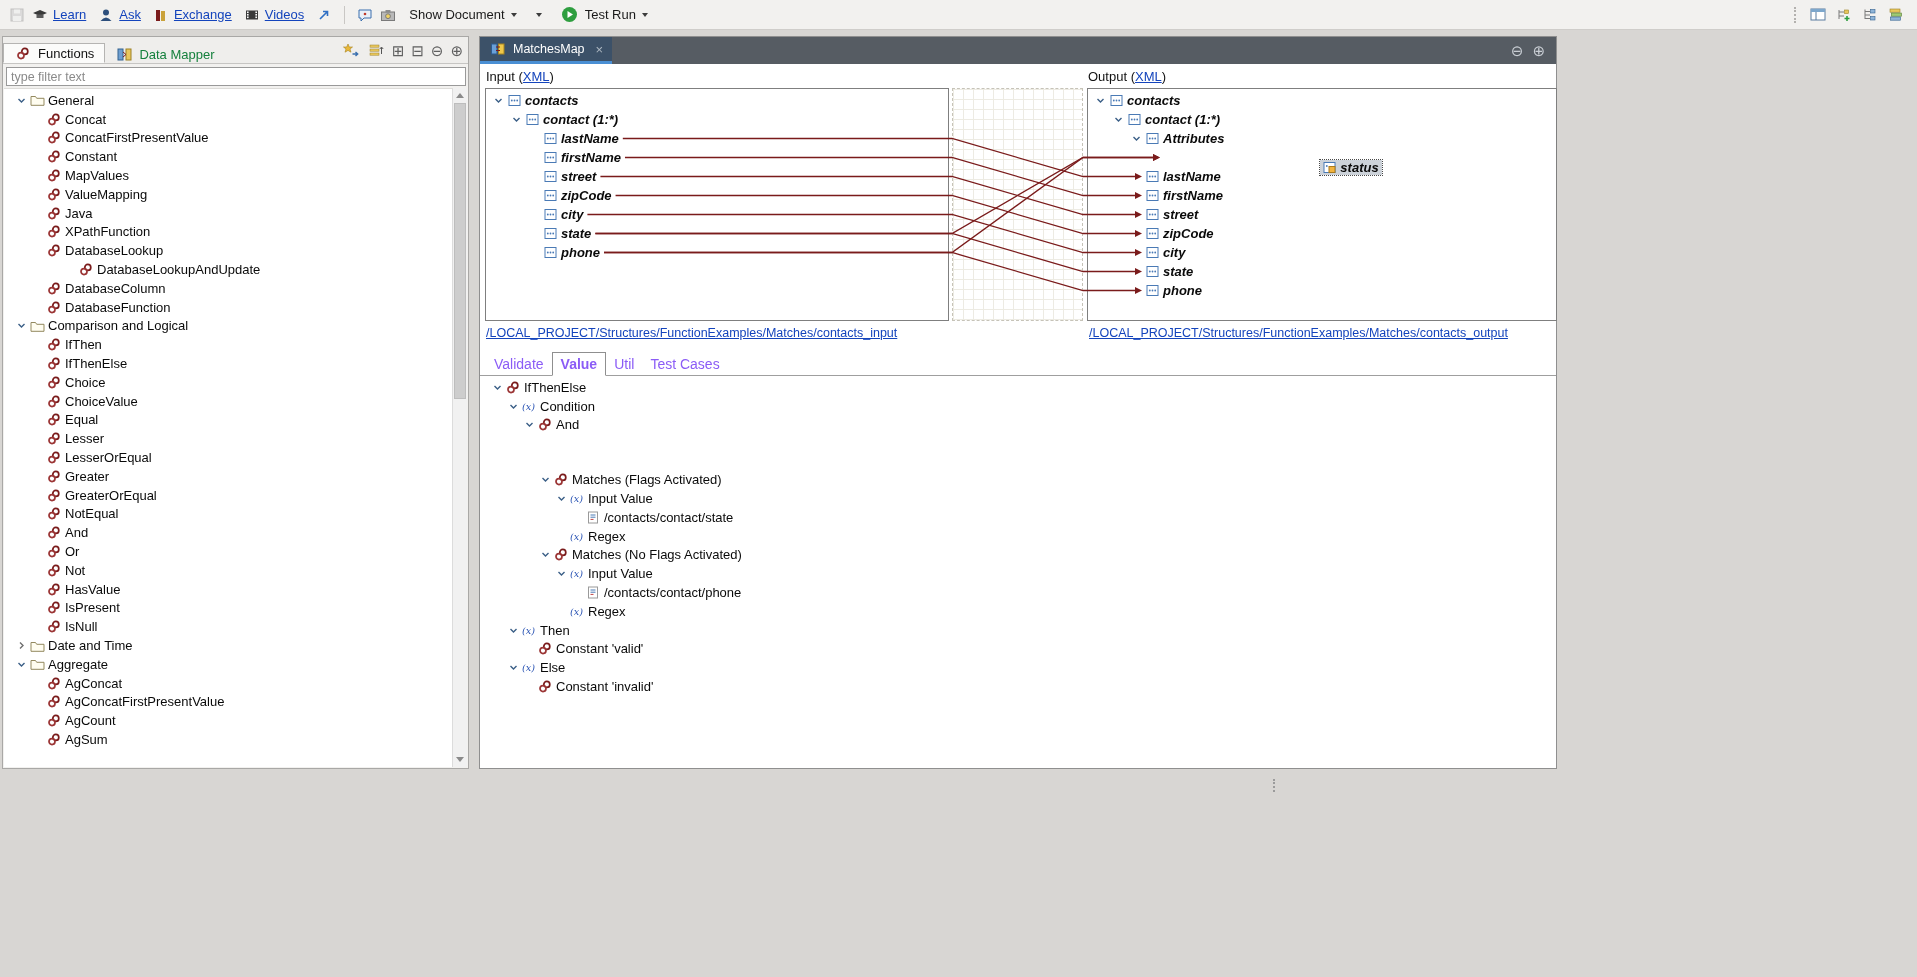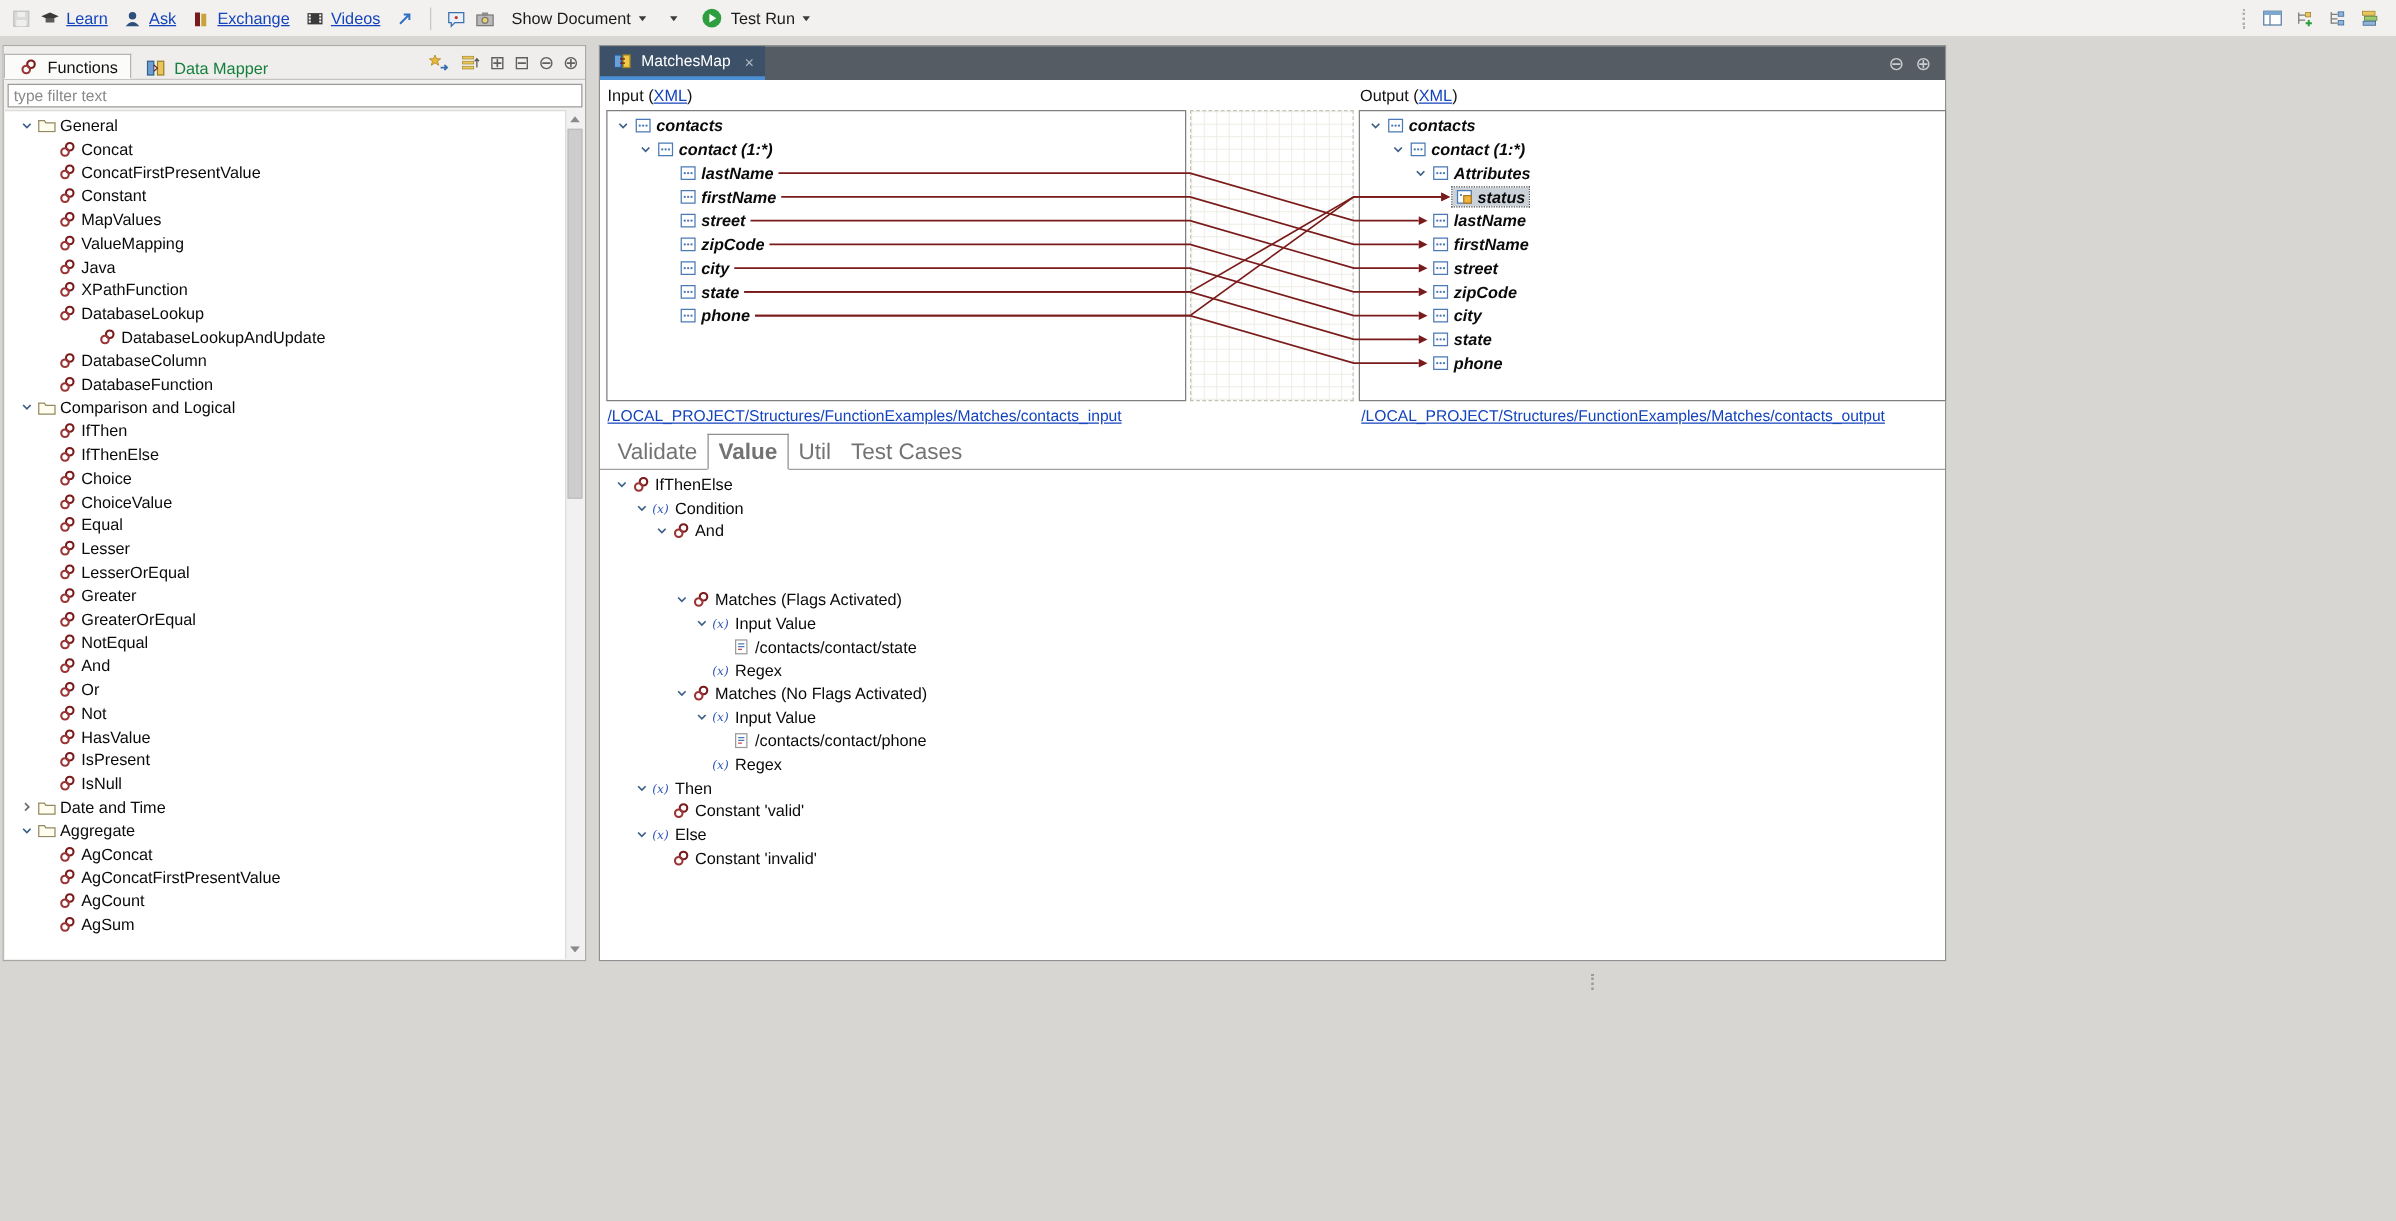--- a/index.html
+++ b/index.html
@@ -58,21 +58,21 @@
   #output-pane{left:607px;top:24px;width:470px;height:233px;}
   #map-canvas{position:absolute;left:472px;top:24px;width:131px;height:233px;border:1px dashed #c6c3b8;background-color:#fff;
     background-image:linear-gradient(#edebe3 1px,transparent 1px),linear-gradient(90deg,#edebe3 1px,transparent 1px);
     background-size:10px 10px;}
   #map-svg{position:absolute;left:0;top:0;pointer-events:none;z-index:6;}
 
   .path-link{position:absolute;top:262px;font-size:12.5px;color:#1444bc;text-decoration:underline;white-space:nowrap;cursor:pointer;}
   #in-link{left:6px;} #out-link{left:609px;}
 
   #btabs{position:absolute;left:0;right:0;top:289px;height:23px;border-bottom:1px solid #9f9f9f;padding-left:6px;display:flex;align-items:flex-end;}
-  .btab{padding:3px 8px 3px 8px;font-size:18px;color:#737373;}
+  .btab{padding:3px 8px 3px 8px;font-size:14px;color:#8b5cf6;}
   .btab.active{font-weight:bold;border:1px solid #8f8f8f;border-bottom:1px solid #fff;margin-bottom:-1px;background:#fff;}
 
   #bottom-tree{position:absolute;left:1px;right:1px;top:313px;bottom:1px;background:#fff;overflow:hidden;padding-top:1px;}
 
   #sash{position:absolute;left:1273px;top:779px;height:13px;width:0;border-left:2px dotted #9b9b9b;}
 </style>
 </head>
 <body>
 
 <div id="app">
@@ -910,21 +910,21 @@
                   <svg width="13" height="13" viewBox="0 0 13 13">
                     <rect x="1" y="1.5" width="11" height="10" fill="#fff" stroke="#4a7ab5"></rect>
                     <circle cx="3.8" cy="6.5" r="0.9" fill="#4a7ab5"></circle>
                     <circle cx="6.5" cy="6.5" r="0.9" fill="#4a7ab5"></circle>
                     <circle cx="9.2" cy="6.5" r="0.9" fill="#4a7ab5"></circle>
                   </svg>
                 </span>
                 <span class="lbl b i">Attributes</span>
               </span>
             </div>
-            <div class="trow selected" style="height: 19px; padding-left: 58px;">
+            <div class="trow selected" style="height: 19px; padding-left: 58px; flex-direction: column;">
               <span class="chev"></span>
               <span class="nodebox selbox">
                 <span class="nicon">
                   <svg width="13" height="13" viewBox="0 0 13 13">
                     <rect x="1" y="1.5" width="11" height="10" fill="#fff" stroke="#4a7ab5"></rect>
                     <circle cx="3.8" cy="5" r="0.9" fill="#4a7ab5"></circle>
                     <rect x="6" y="5.5" width="6" height="6" fill="#f2b33d" stroke="#a97b1e"></rect>
                   </svg>
                 </span>
                 <span class="lbl b i">status</span>

